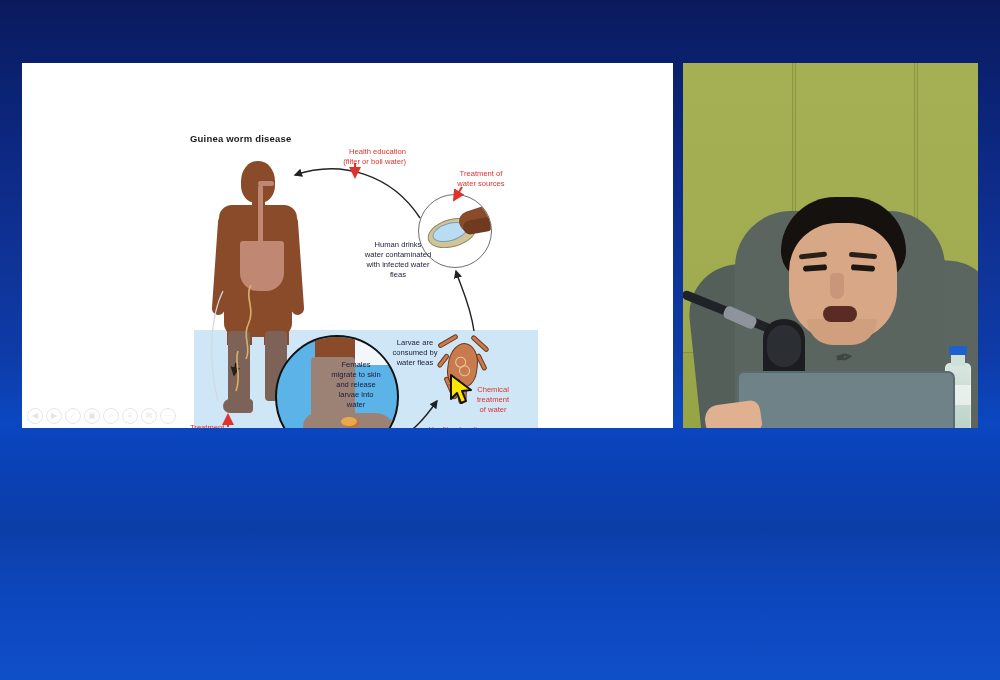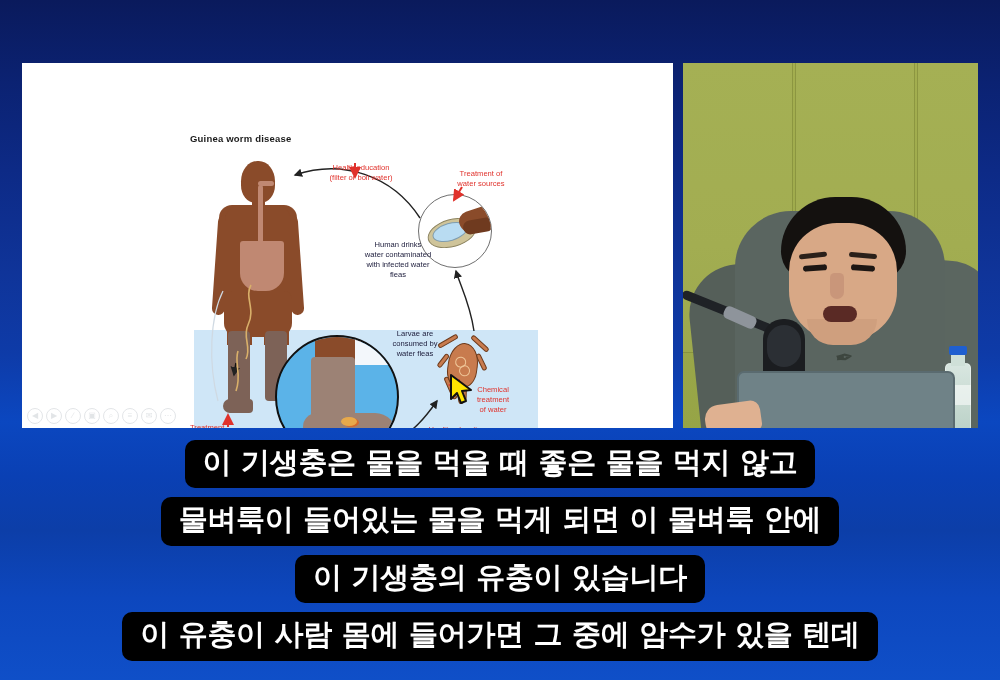--- a/index.html
+++ b/index.html
@@ -387,31 +387,36 @@
         <path d="M440,124 L432,137" stroke="#e0322c" stroke-width="2" marker-end="url(#ahr)"></path>
         <path d="M206,364 L206,352" stroke="#e0322c" stroke-width="2" marker-end="url(#ahr)"></path>
         <path d="M386,380 L372,380" stroke="#e0322c" stroke-width="2" marker-end="url(#ahr)"></path>
         <path name="chem" d="M441,322 L428,322" stroke="#e0322c" stroke-width="2" marker-end="url(#ahr)"></path>
 
         <path d="M229,222 C222,234 234,246 226,262 C220,274 230,284 224,296" fill="none" stroke="#d9b06a" stroke-width="1.6"></path>
         <path d="M216,288 C212,300 220,312 214,328" fill="none" stroke="#d9b06a" stroke-width="1.6"></path>
         <path d="M201,228 C188,254 186,300 196,338" fill="none" stroke="#cfd9e2" stroke-width="1.2"></path>
       </svg>
 
-      <div class="lbl red" style="left:294px; top:100px; width:90px;">Health education
+      <div class="lbl red" style="left:294px; top:84px; width:90px;text-align:right;">Health education
 (filter or boil water)</div>
       <div class="lbl red" style="left:417px; top:106px; width:84px;">Treatment of
 water sources</div>
       <div class="lbl" style="left:330px; top:177px; width:92px;">Human drinks
 water contaminated
 with infected water
 fleas</div>
-      <div class="lbl" style="left:356px; top:266px; width:74px;">Larvae are
+      <div class="lbl" style="left:356px; top:275px; width:74px;">Larvae are
 consumed by
 water fleas</div>
+      <div class="lbl" style="left:296px; top:297px; width:76px;">Females
+migrate to skin
+and release
+larvae into
+water</div>
       <div class="lbl red" style="left:443px; top:322px; width:56px;">Chemical
 treatment
 of water</div>
       <div class="lbl red" style="left:389px; top:362px; width:92px;">Health education
 (prevent host from
 entering water)</div>
       <div class="lbl red left" style="left:168px; top:360px; width:100px;">Treatment
 (worm removal, wound
 cleansing, occlusive
 bandage, controlled
@@ -464,20 +469,14 @@
 
     <div class="bottle-body"></div>
     <div class="bottle-label"></div>
     <div class="bottle-neck"></div>
     <div class="bottle-cap"></div>
 
     <div class="laptop"></div>
     <div class="hand"></div>
   </div>
 
-  <div id="subs">
-    <div class="sub-line">이 기생충은 물을 먹을 때 좋은 물을 먹지 않고</div>
-    <div class="sub-line">물벼룩이 들어있는 물을 먹게 되면 이 물벼룩 안에</div>
-    <div class="sub-line">이 기생충의 유충이 있습니다</div>
-    <div class="sub-line">이 유충이 사람 몸에 들어가면 그 중에 암수가 있을 텐데</div>
-  </div>
 
 </div>
 
 </body></html>

